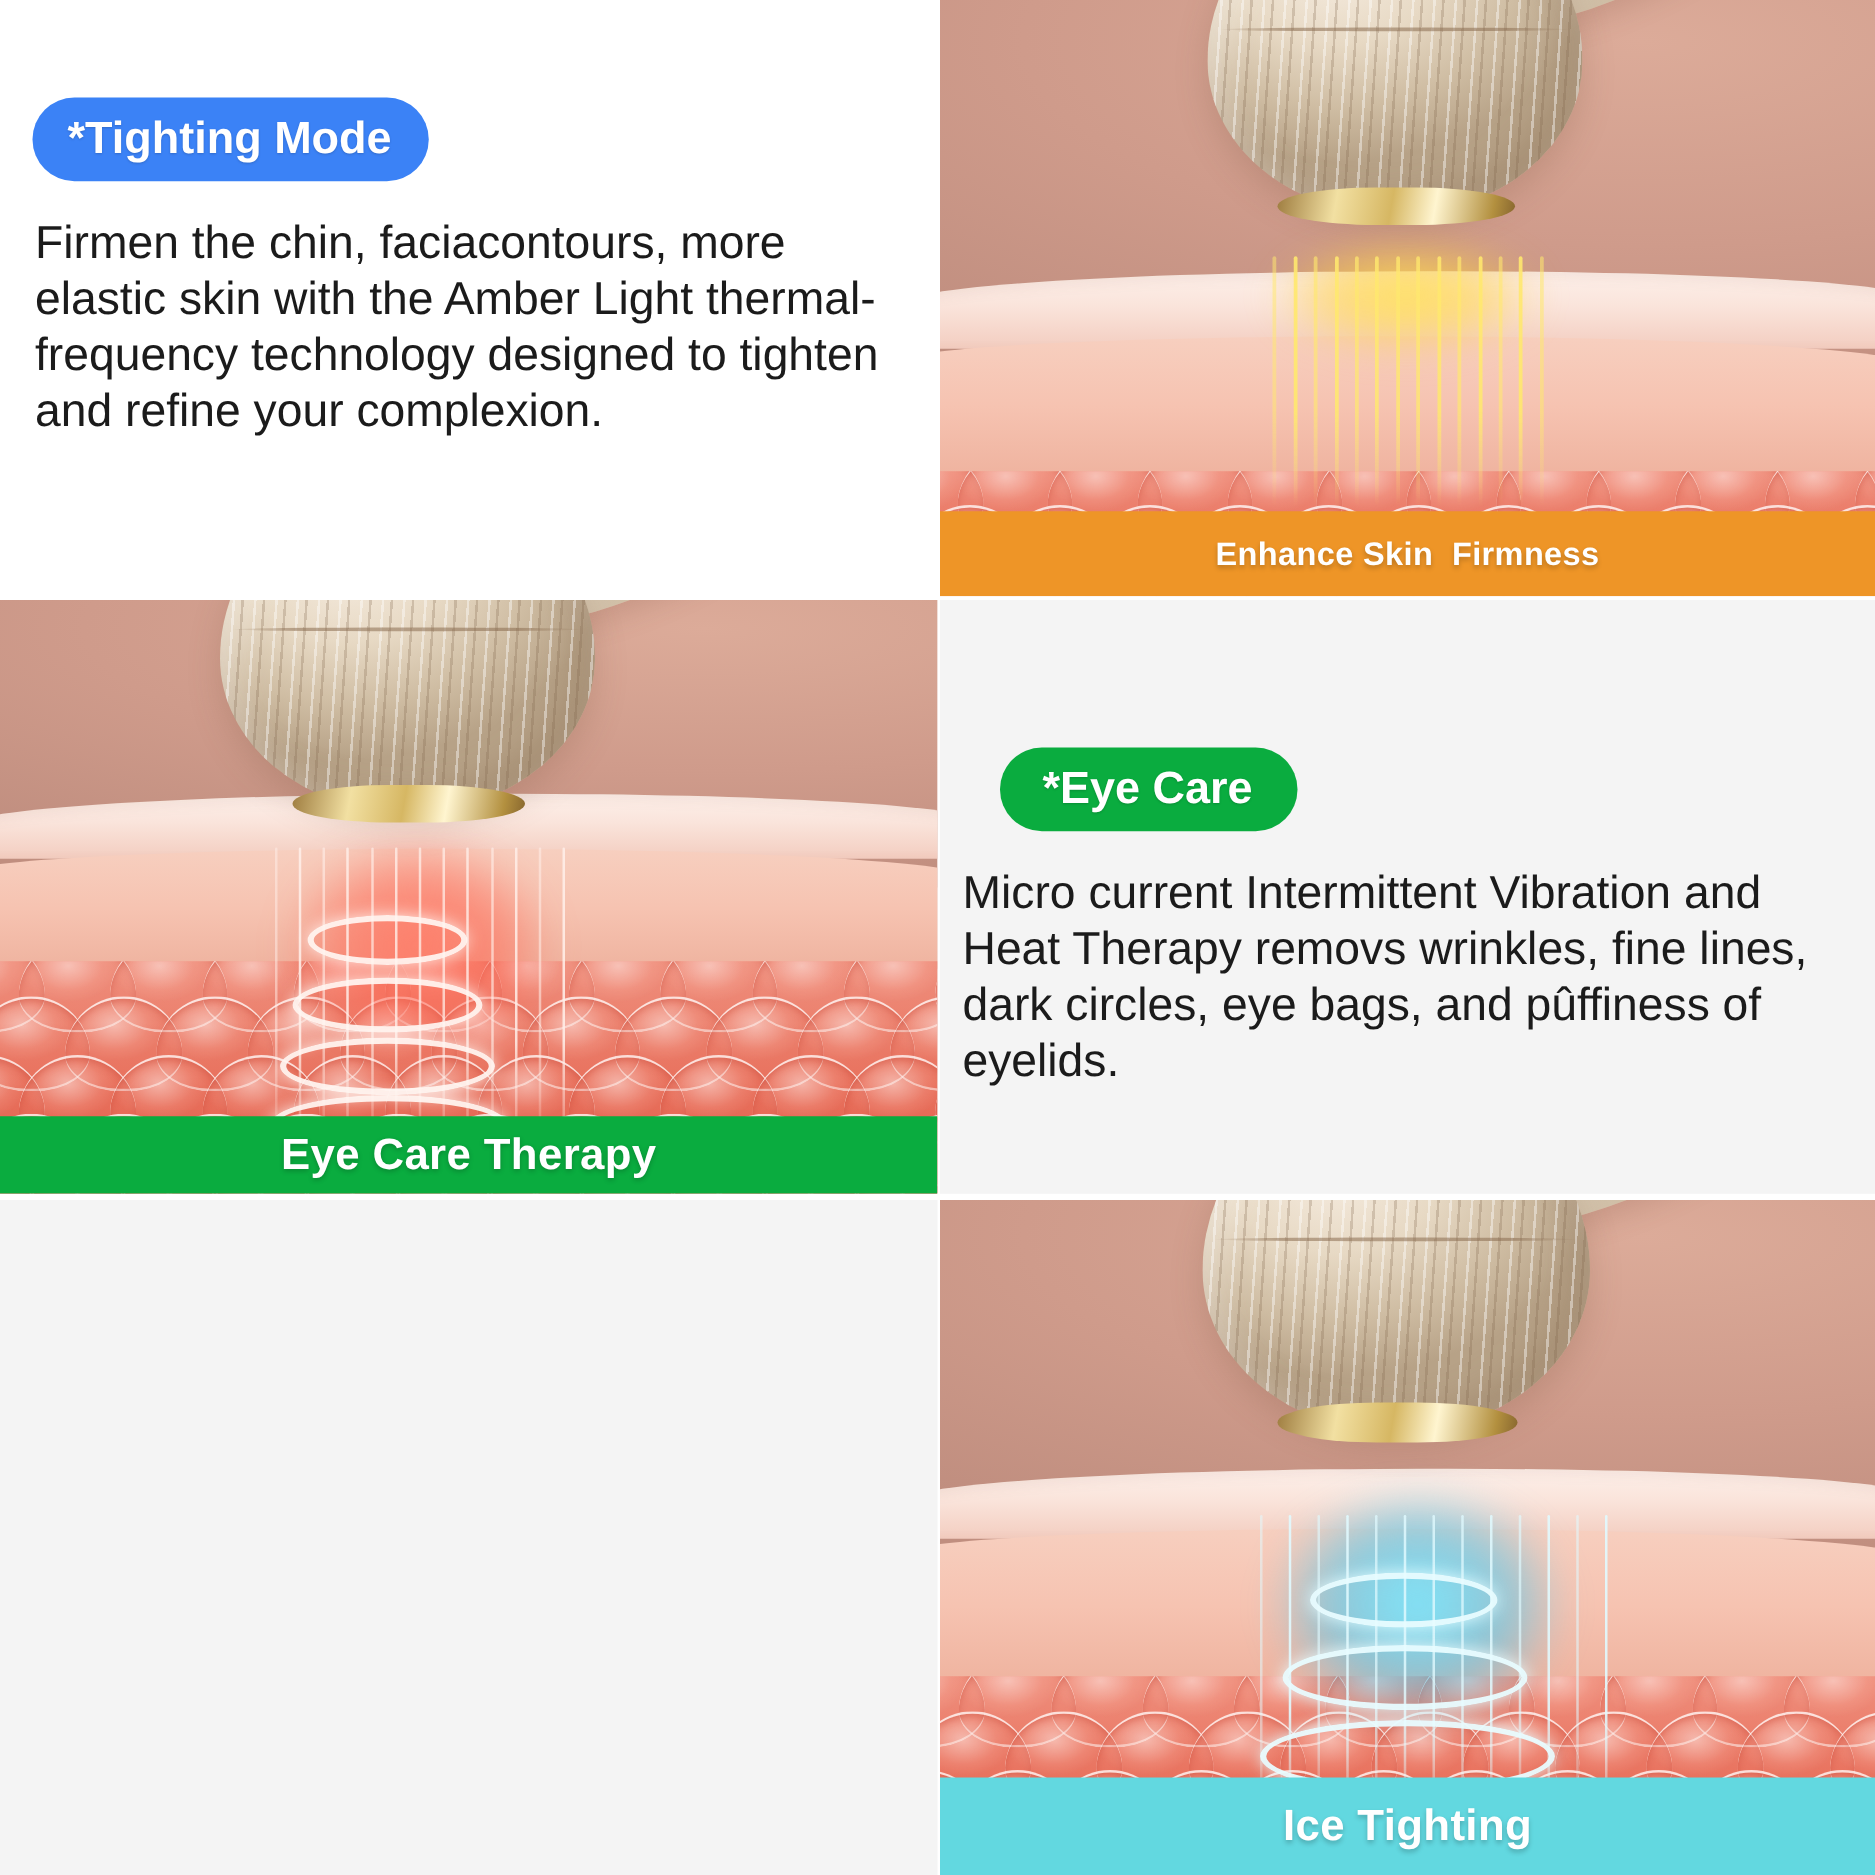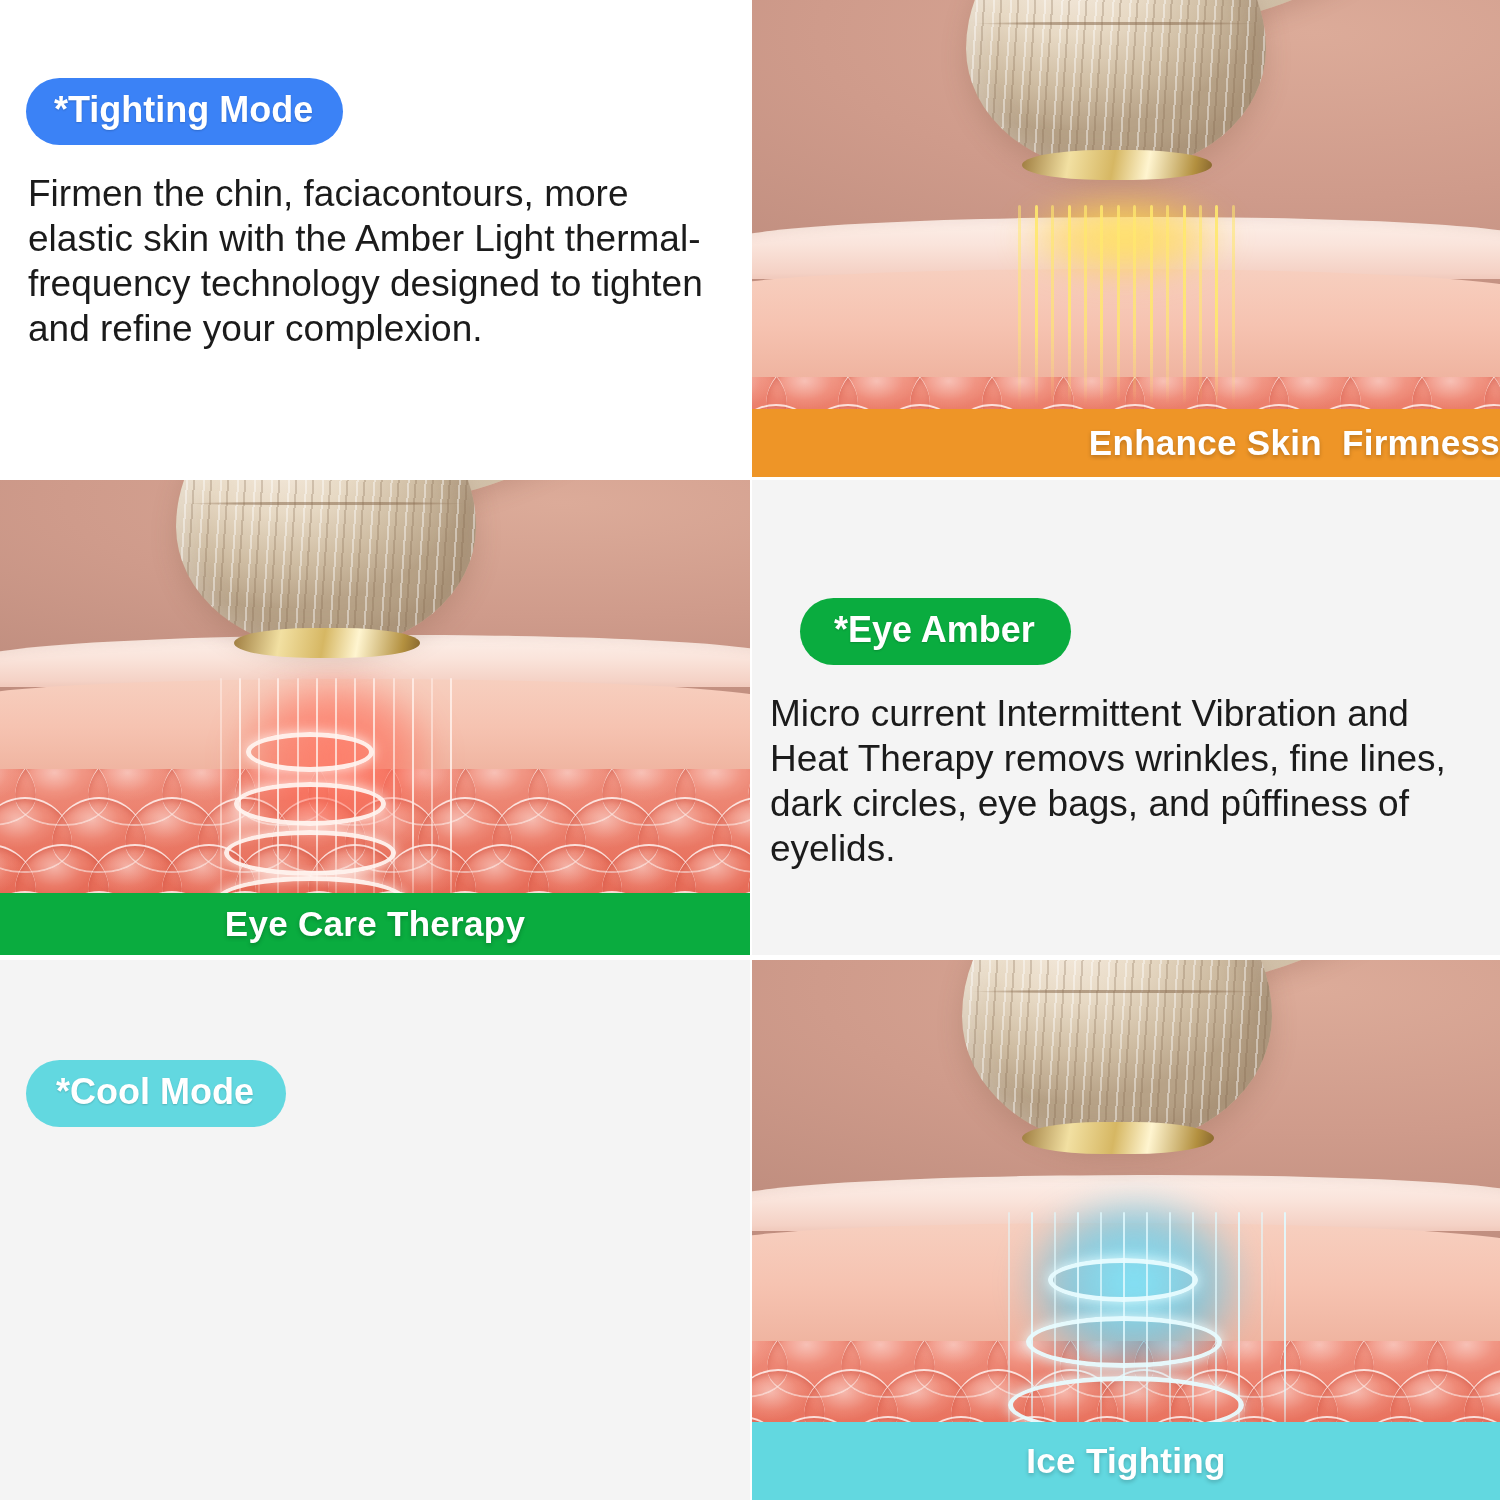--- a/index.html
+++ b/index.html
@@ -240,21 +240,21 @@
       <div class="device" style="left:200px; top:-200px; width:420px; height:560px;">
         <div class="handle" style="left:118px; top:-20px; width:420px; height:215px;"></div>
         <div class="goldring" style="left:104px; top:112px; width:300px; height:66px; transform:rotate(-24deg);"></div>
         <div class="ball" style="left:14px; top:104px; width:300px; height:268px;">
           <div class="ribs"></div>
           <div class="seam" style="top:118px;"></div>
           <div class="baseplate" style="left:56px; bottom:-8px; width:190px; height:30px;"></div>
         </div>
       </div>
 
-      <div class="caption" style="height:68px; background:#ee9527; font-size:35px;justify-content:flex-end;">
+      <div class="caption" style="height:68px; background:#ee9527; font-size:26px;">
         <span>Enhance Skin  Firmness</span>
       </div>
     </div>
   </div>
 
   <div class="panel" id="p-eyeimg">
     <div class="scene">
 
       <div class="wall" style="height:230px;"></div>
 
@@ -361,26 +361,25 @@
         </div>
       </div>
 
       <div class="caption" style="height:62px; background:#0aac3f; font-size:35px;">
         <span>Eye Care Therapy</span>
       </div>
     </div>
   </div>
 
   <div class="panel text-panel" id="p-eyecare">
-    <span class="pill" style="background:#0aac3f;">*Eye Amber</span>
+    <span class="pill" style="background:#0aac3f;">*Eye Care</span>
     <p class="body-copy">Micro current Intermittent Vibration and Heat Therapy removs wrinkles, fine lines, dark circles, eye bags, and pûffiness of eyelids.</p>
   </div>
 
   <div class="panel text-panel" id="p-cool">
-    <span class="pill" style="background:#62d8e0;">*Cool Mode</span>
   </div>
 
   <div class="panel" id="p-ice">
     <div class="scene">
 
       <div class="wall" style="height:290px;"></div>
 
       <div class="skin" style="height:325px;">
         <div class="layer epidermis" style="top:0; height:56px;"></div>
         <div class="layer dermis" style="top:48px; height:124px;"></div>

